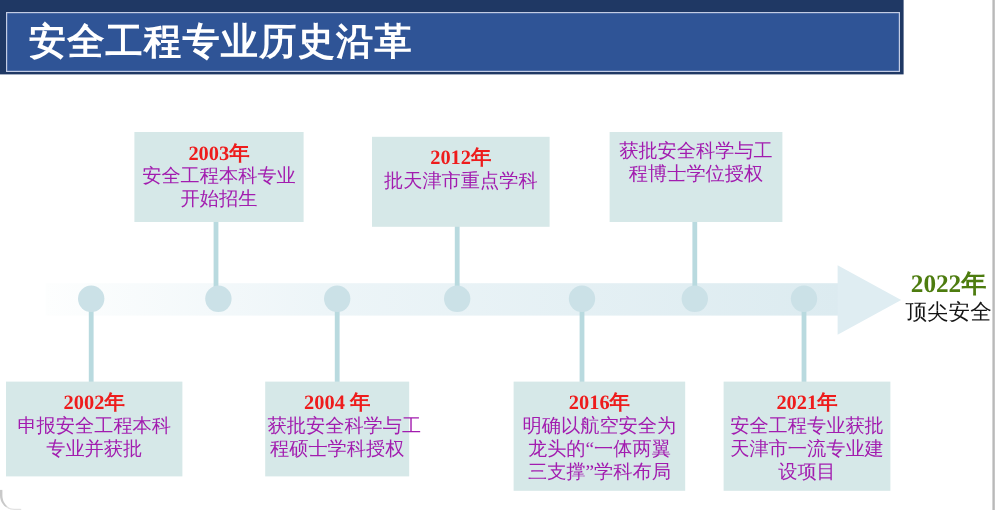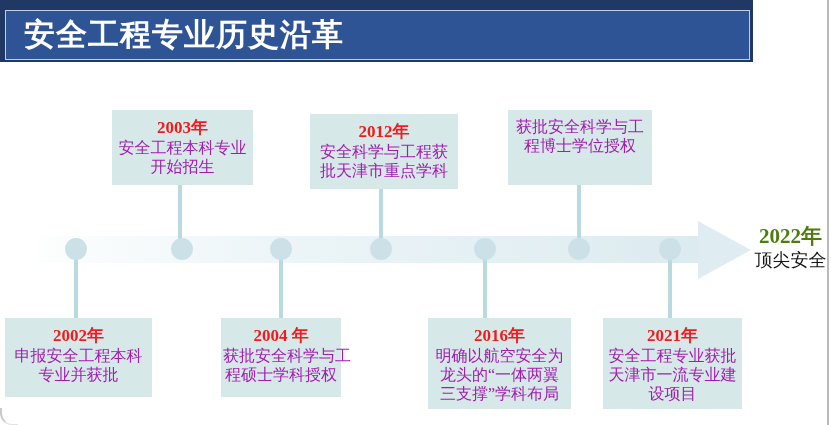--- a/index.html
+++ b/index.html
@@ -125,21 +125,20 @@
   <div class="node" style="left:568px;top:238px;"></div>
   <div class="node" style="left:659px;top:238px;"></div>
 
   <div class="event-box" style="left:112px;top:110px;width:141px;min-height:75px;">
     <div class="event-year">2003年</div>
     <div class="event-line">安全工程本科专业</div>
     <div class="event-line">开始招生</div>
   </div>
   <div class="event-box" style="left:310px;top:114px;width:148px;min-height:75px;">
     <div class="event-year">2012年</div>
-    <div class="event-line">安全科学与工程获</div>
     <div class="event-line">批天津市重点学科</div>
   </div>
   <div class="event-box" style="left:508px;top:110px;width:144px;min-height:75px;">
     <div class="event-line">获批安全科学与工</div>
     <div class="event-line">程博士学位授权</div>
   </div>
 
   <div class="event-box" style="left:5px;top:318px;width:147px;min-height:79px;">
     <div class="event-year">2002年</div>
     <div class="event-line">申报安全工程本科</div>

